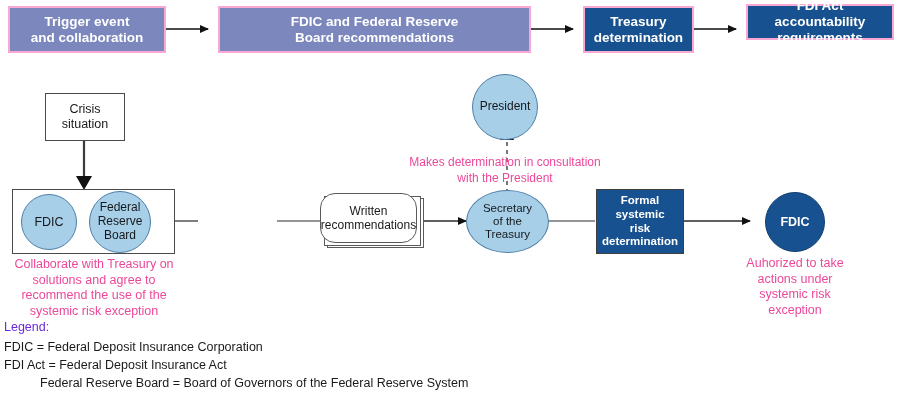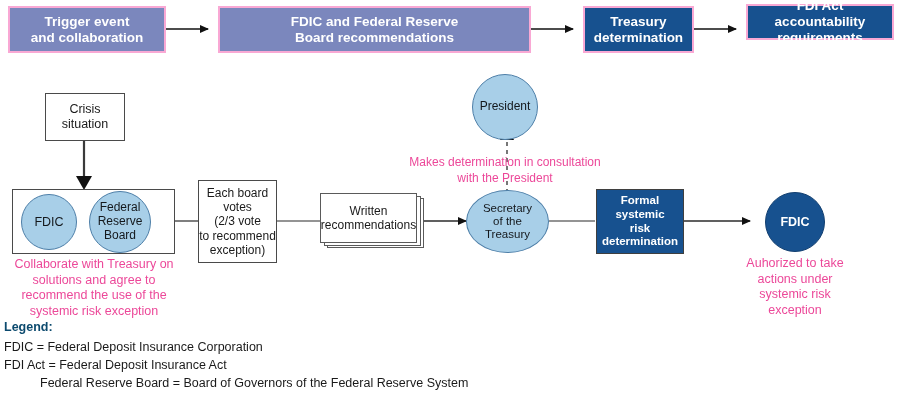--- a/index.html
+++ b/index.html
@@ -110,22 +110,22 @@
   .caption {
     text-align: center;
     font-size: 12.5px;
     line-height: 1.25;
     color: #ec4899;
   }
 
   
   .legend-title {
     font-size: 12.5px;
-    font-weight: bold;
-    color: #0c4a6e;
+    font-weight: normal;
+    color: #6d28d9;
     text-align: center;
   }
   .legend-line {
     font-size: 12.5px;
     color: #1a1a1a;
     line-height: 1.55;
   }
   .source-line {
     font-size: 10.5px;
     color: #3a3a3a;
@@ -220,31 +220,24 @@
 Board</span>
   </div>
 
   <div class="abs caption" style="left:0px; top:257px; width:188px;">
     <span style="white-space:pre-line">Collaborate with Treasury on
 solutions and agree to
 recommend the use of the
 systemic risk exception</span>
   </div>
 
-  <div class="abs plain-box" style="left:198px; top:180px; width:79px; height:83px;">
-    <span style="white-space:pre-line; font-size:12px;">Each board
-votes
-(2/3 vote
-to recommend
-exception)</span>
-  </div>
 
   <div class="abs stack-layer" style="left:327px; top:198px; width:97px; height:50px;"></div>
   <div class="abs stack-layer" style="left:324px; top:196px; width:97px; height:50px;"></div>
-  <div class="abs stack-front" style="left:320px; top:193px; width:97px; height:50px;">
+  <div class="abs stack-front" style="left:320px; top:193px; width:97px; height:50px;border-radius:15px;">
     <span style="white-space:pre-line; font-size:12px;">Written
 recommendations</span>
   </div>
 
   <div class="abs circle circle-light" style="left:472px; top:74px; width:66px; height:66px;">
     <span style="font-size:12px;">President</span>
   </div>
 
   <div class="abs caption" style="left:386px; top:155px; width:238px;">
     <span style="white-space:pre-line; font-size:12px;">Makes determination in consultation

